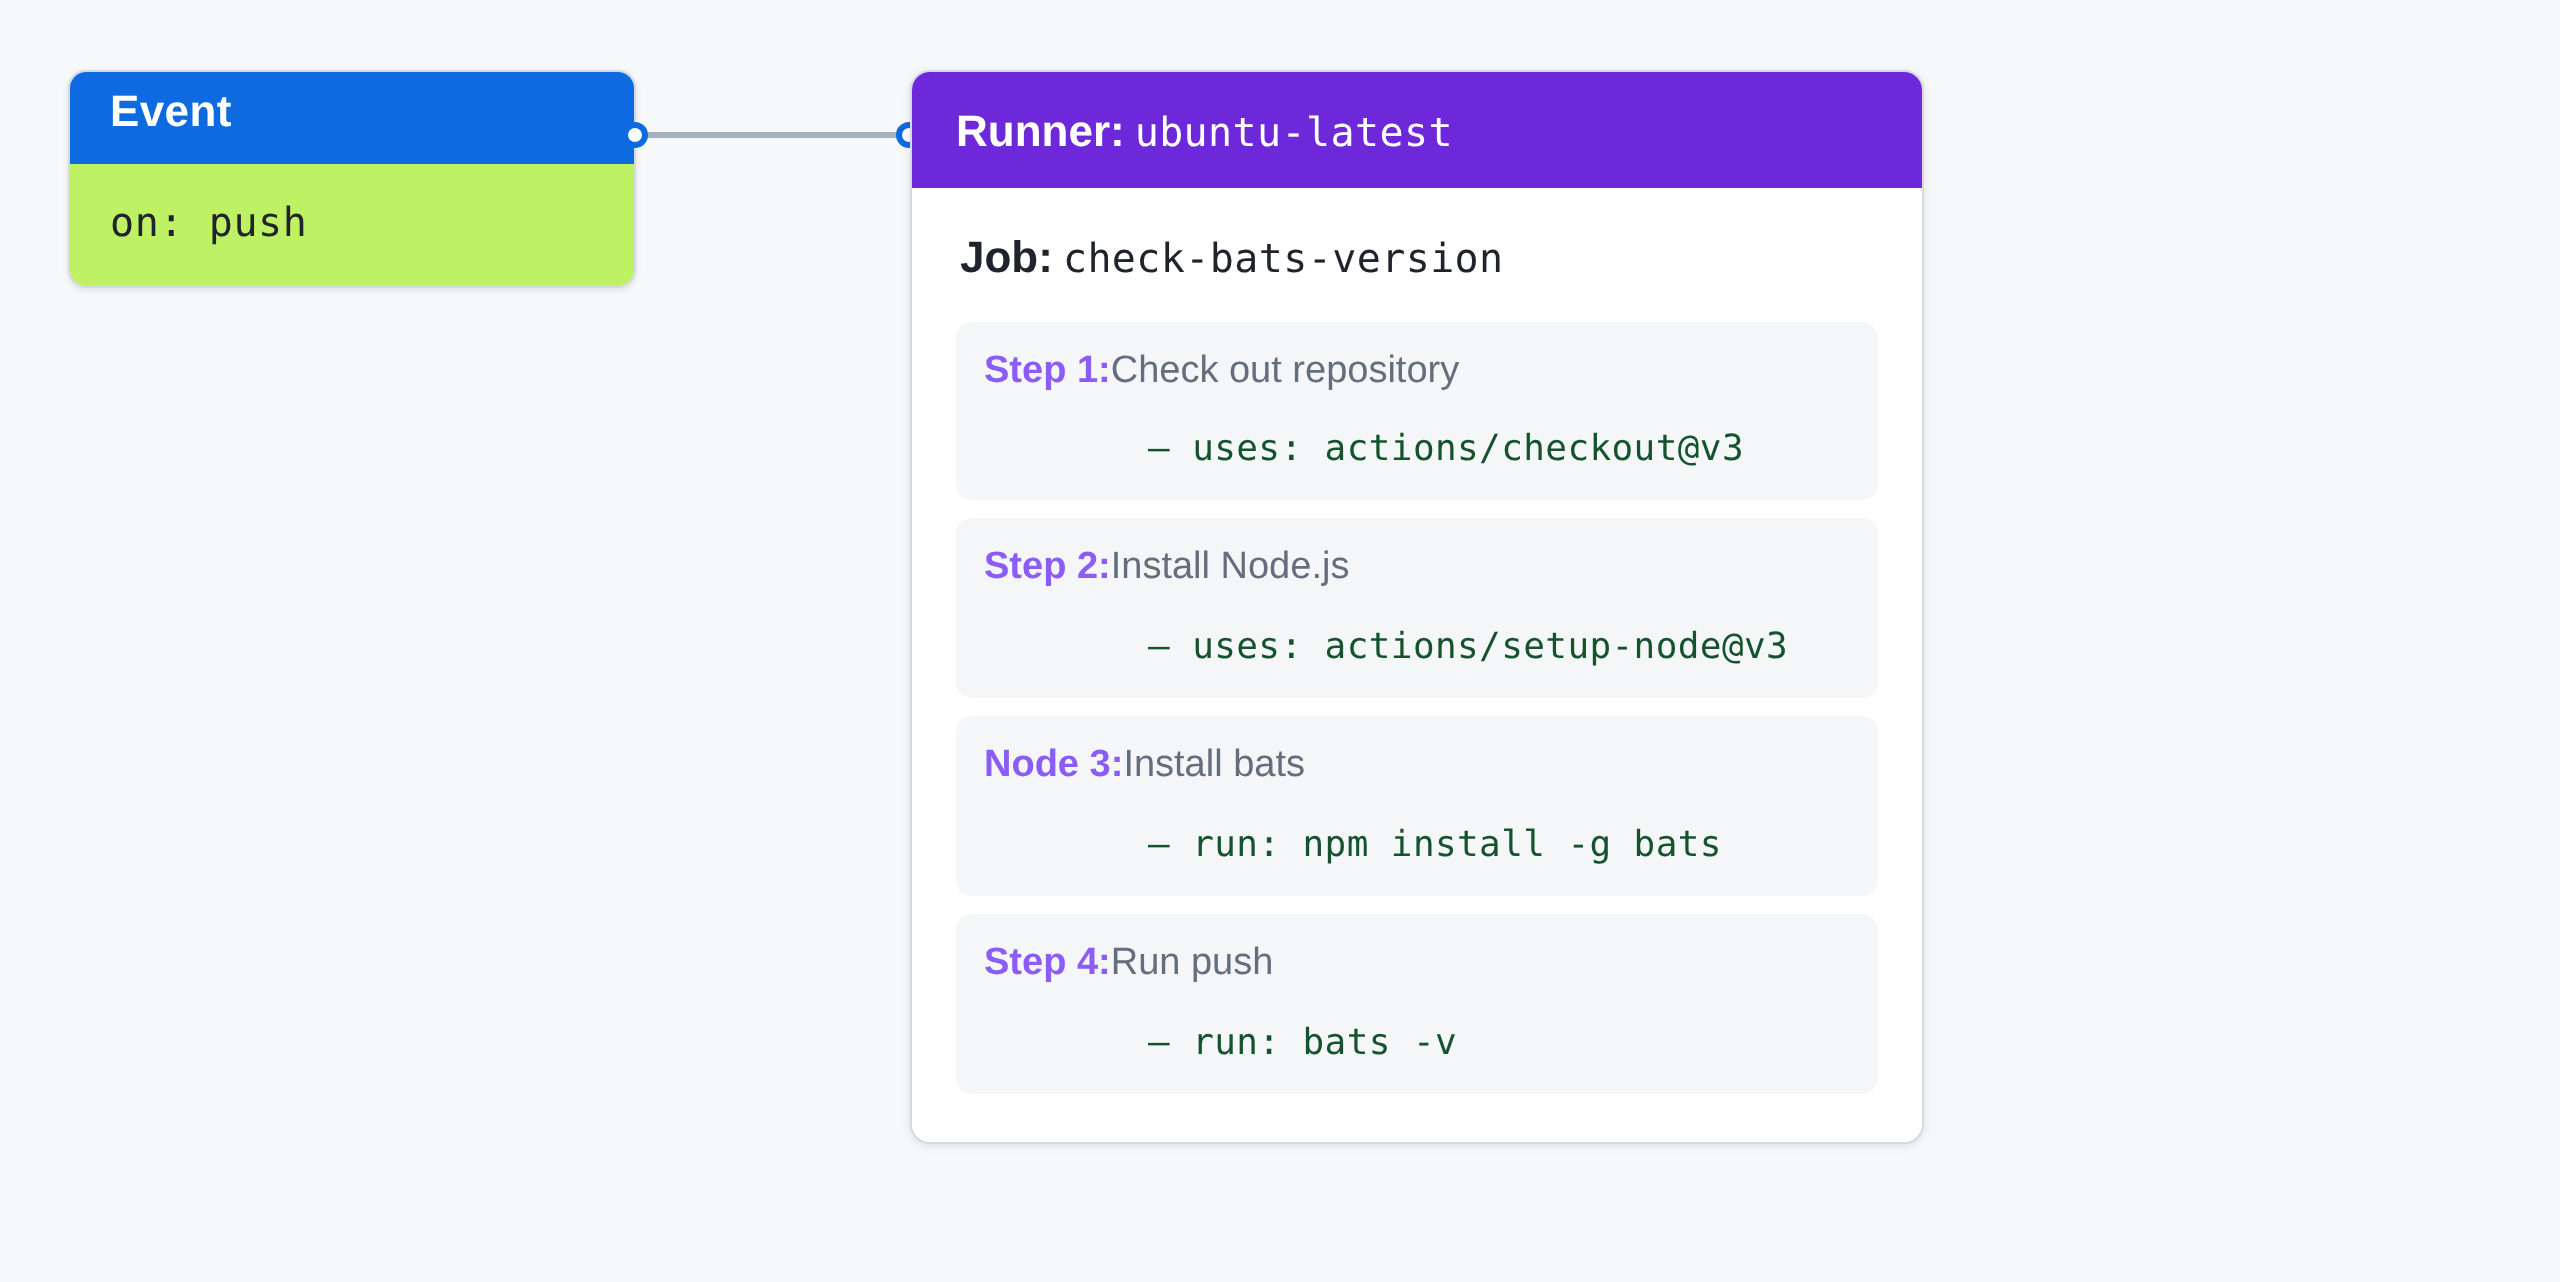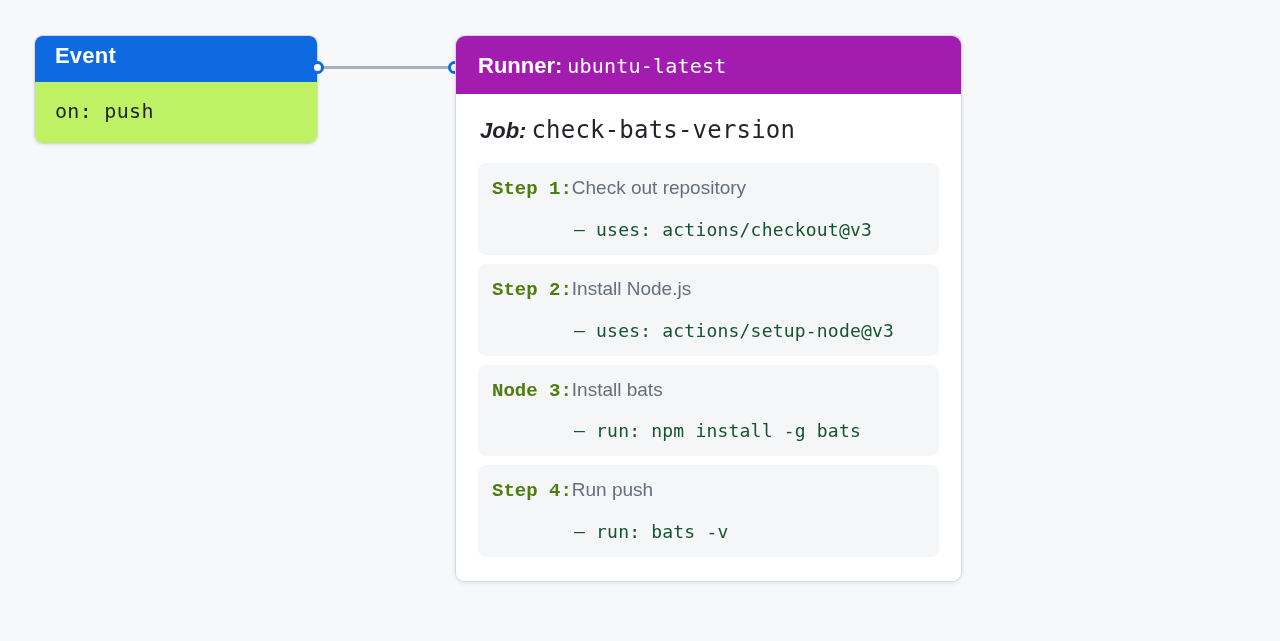--- a/index.html
+++ b/index.html
@@ -78,21 +78,21 @@
     left: 455px;
     top: 35px;
     width: 505px;
     border: 1px solid #d4dae2;
     border-radius: 10px;
     background: #ffffff;
     box-shadow: 0 1px 4px rgba(16, 24, 40, 0.10);
     overflow: hidden;
   }
   .runner-header {
-    background: #a21caf;
+    background: #6d28d9;
     color: #ffffff;
     padding: 17px 22px 16px 22px;
     font-size: 22px;
     line-height: 1.15;
     white-space: nowrap;
   }
   .runner-header .lbl {
     font-weight: bold;
     font-family: "Liberation Sans", sans-serif;
   }
@@ -110,25 +110,24 @@
   .job-line {
     font-size: 22px;
     color: #1f232b;
     padding: 6px 2px 18px 2px;
     line-height: 1.2;
     white-space: nowrap;
   }
   .job-line .lbl {
     font-weight: bold;
     font-family: "Liberation Sans", sans-serif;
-    font-style: italic;
   }
   .job-line .val {
     font-family: "DejaVu Sans Mono", "Liberation Mono", monospace;
-    font-size: 24px;
+    font-size: 20px;
     letter-spacing: 0.2px;
     margin-left: 5px;
   }
 
   .steps {
     display: flex;
     flex-direction: column;
     gap: 9px;
   }
   .step-card {
@@ -136,23 +135,23 @@
     border-radius: 8px;
     padding: 13px 14px 15px 14px;
   }
   .step-title {
     font-size: 19px;
     line-height: 1.25;
     white-space: nowrap;
     padding-bottom: 4px;
   }
   .step-title .step-label {
-    color: #4d7c0f;
-    font-weight: bold;
-    font-family: Liberation Mono, monospace;
+    color: #8b5cf6;
+    font-weight: bold;
+    font-family: Liberation Sans, sans-serif;
   }
   .step-title .step-name {
     color: #646e7d;
     margin-left: 0;
     font-family: "Liberation Sans", sans-serif;
   }
   .step-cmd {
     font-family: "DejaVu Sans Mono", "Liberation Mono", monospace;
     font-size: 18px;
     color: #14532d;

